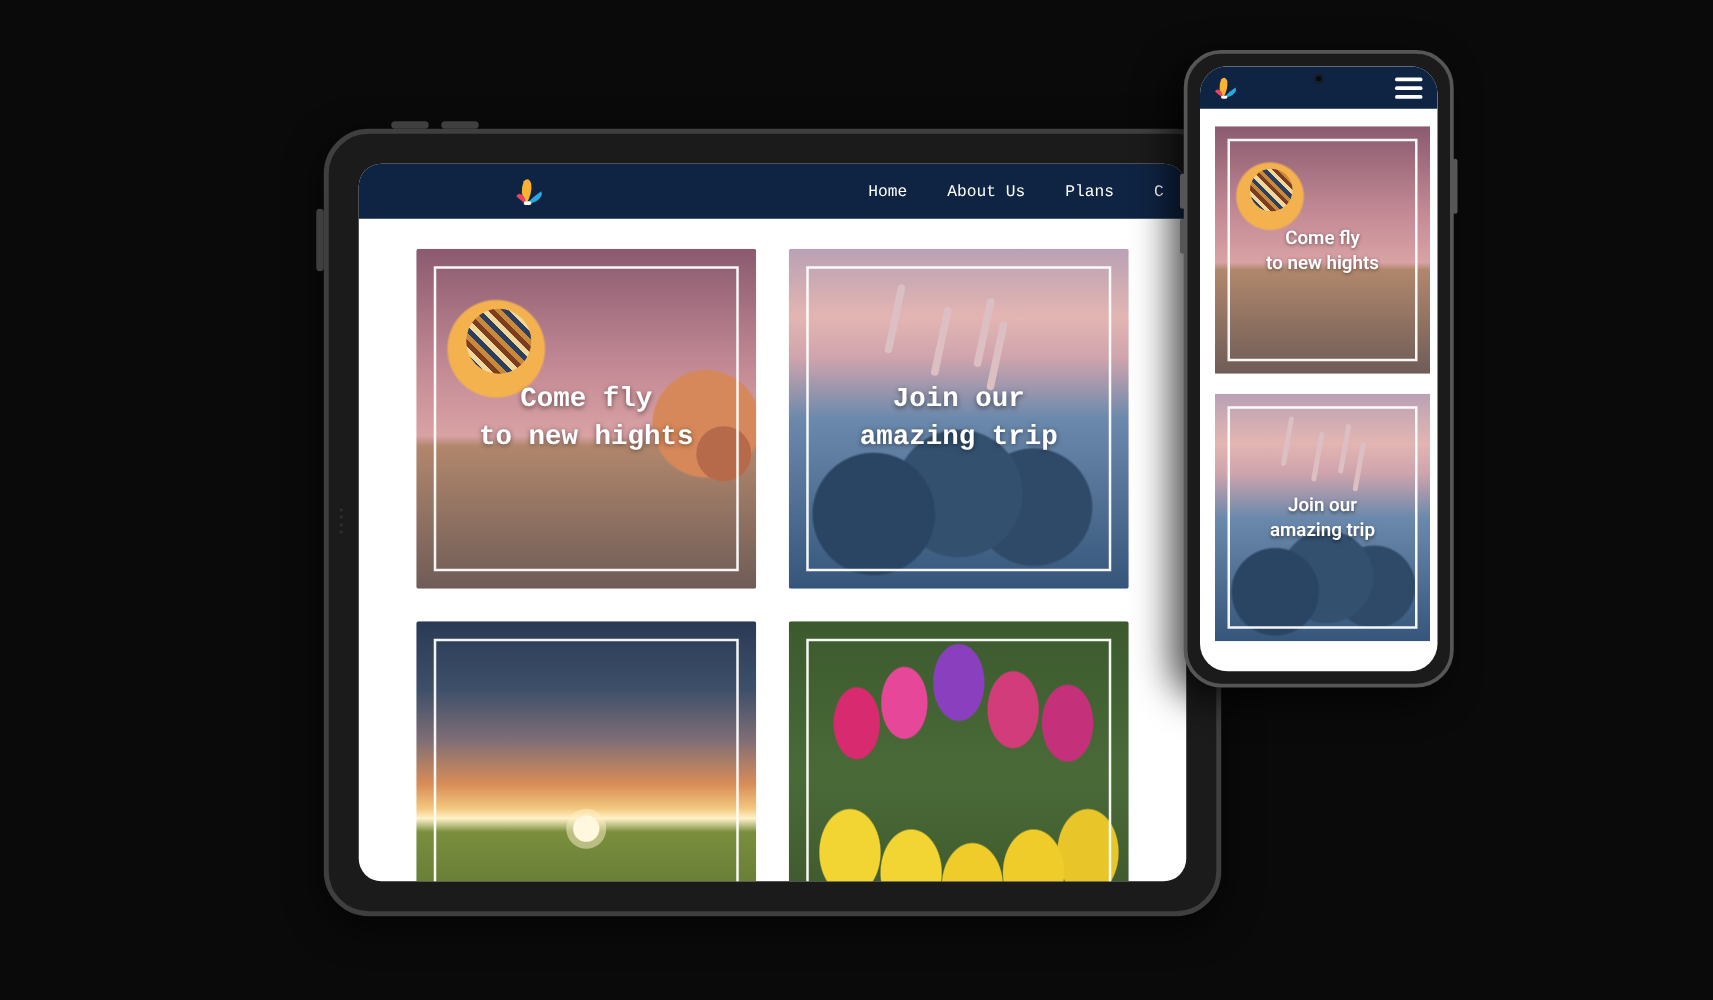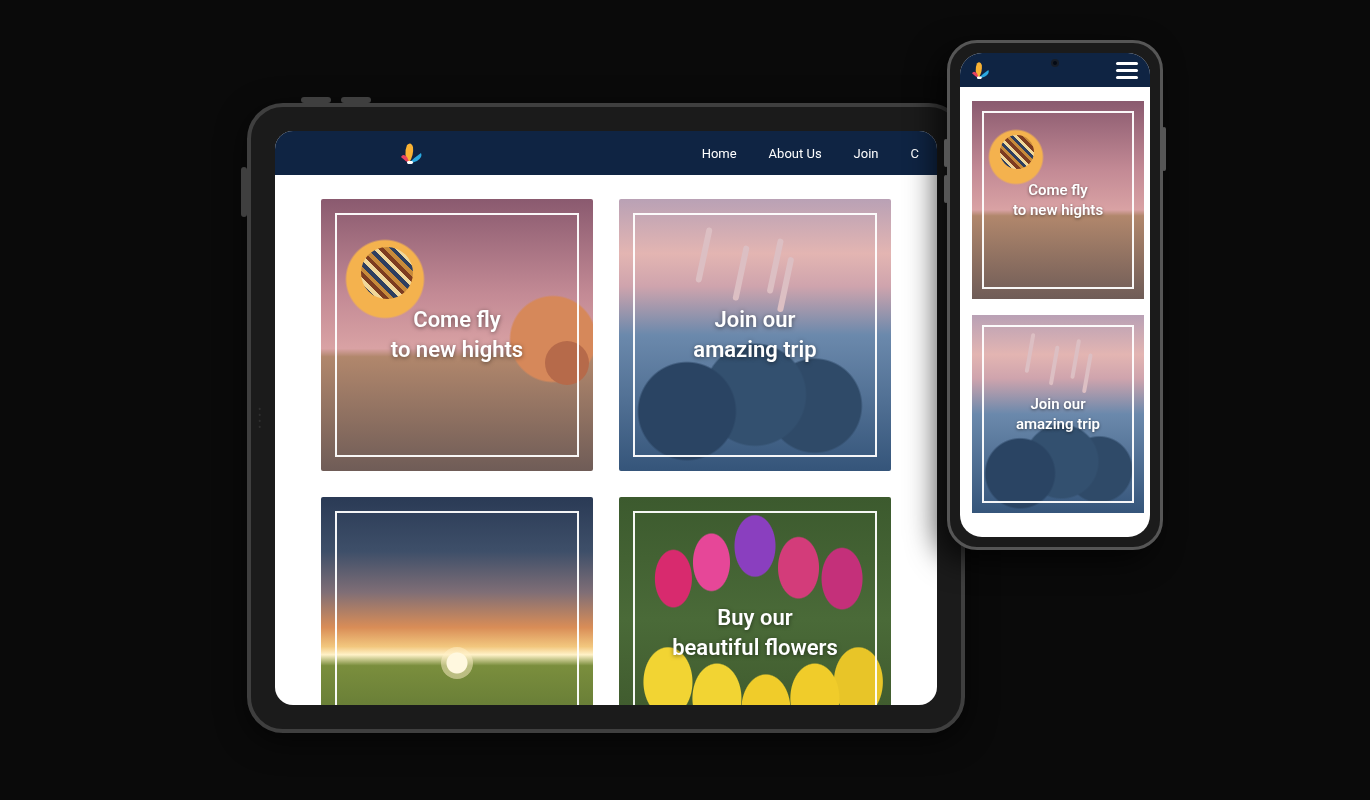--- a/index.html
+++ b/index.html
@@ -1,26 +1,27 @@
 <!DOCTYPE html>
 <html><head>
 <meta charset="utf-8">
 <style>
   * { box-sizing: border-box; margin: 0; padding: 0; }
   html, body { width: 1370px; height: 800px; background: #0a0a0a; overflow: hidden; font-family: -apple-system, BlinkMacSystemFont, "Segoe UI", Roboto, Helvetica, Arial, sans-serif; }
 
   
   .tablet {
     position: absolute;
-    left: 247px; top: 103px;
+    left: 259px; top: 103px;
     width: 718px; height: 630px;
     background: #1b1b1b;
     border: 4px solid #3f3f3f;
     border-radius: 36px;
     box-shadow: 0 8px 30px rgba(0,0,0,.6);
+    font-family: Liberation Mono, monospace;
   }
   .tablet .btn-shape {
     position: absolute; background:#3f3f3f; border-radius:3px;
   }
   .tablet .btn-top-a { top:-10px; left:50px; width:30px; height:6px; }
   .tablet .btn-top-b { top:-10px; left:90px; width:30px; height:6px; }
   .tablet .btn-side  { left:-10px; top:60px; width:6px; height:50px; }
   .tablet .dots {
     position:absolute; left:7px; top:300px; color:#2e2e2e; font-size:10px; line-height:6px; text-align:center;
   }
@@ -175,21 +176,21 @@
         <svg width="22" height="24" viewBox="0 0 22 24">
           <path d="M8 22 Q2 14 6 4 Q10 0 12 6 Q13 14 8 22 Z" fill="#f9b233"></path>
           <path d="M8 22 Q14 16 20 12 Q22 16 16 20 Q12 22 8 22 Z" fill="#2aa9e0"></path>
           <path d="M8 22 Q4 20 0 16 Q2 12 6 16 Q8 20 8 22 Z" fill="#e8425f"></path>
           <rect x="6" y="20" width="6" height="3" rx="1.4" fill="#ffffff"></rect>
         </svg>
       </span>
       <div class="nav-links">
         <a>Home</a>
         <a>About Us</a>
-        <a>Join</a>
+        <a>Plans</a>
         <a>C</a>
       </div>
     </div>
 
     <div class="grid">
       <div class="card">
         <div class="bg bg-balloon"></div>
         <div class="frame"></div>
         <div class="caption">Come fly
 to new hights</div>
@@ -200,22 +201,20 @@
         <div class="caption">Join our
 amazing trip</div>
       </div>
       <div class="card">
         <div class="bg bg-country"></div>
         <div class="frame"></div>
       </div>
       <div class="card">
         <div class="bg bg-flowers"></div>
         <div class="frame"></div>
-        <div class="caption">Buy our
-beautiful flowers</div>
       </div>
     </div>
   </div>
 </div>
 
 <div class="phone">
   <div class="side-btn sb1"></div>
   <div class="side-btn sb2"></div>
   <div class="side-btn sb3"></div>
 

